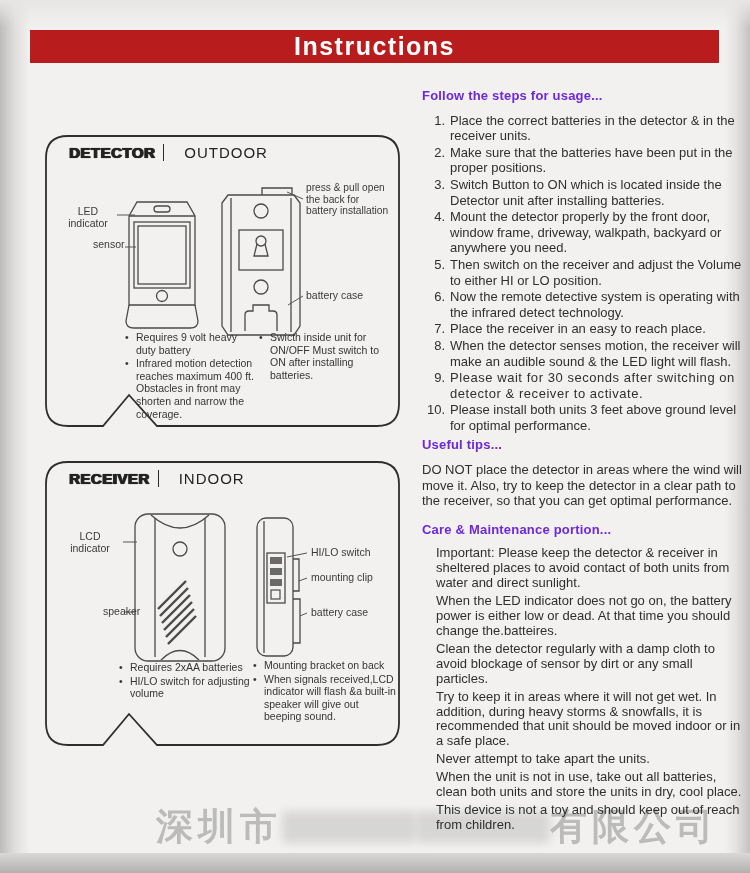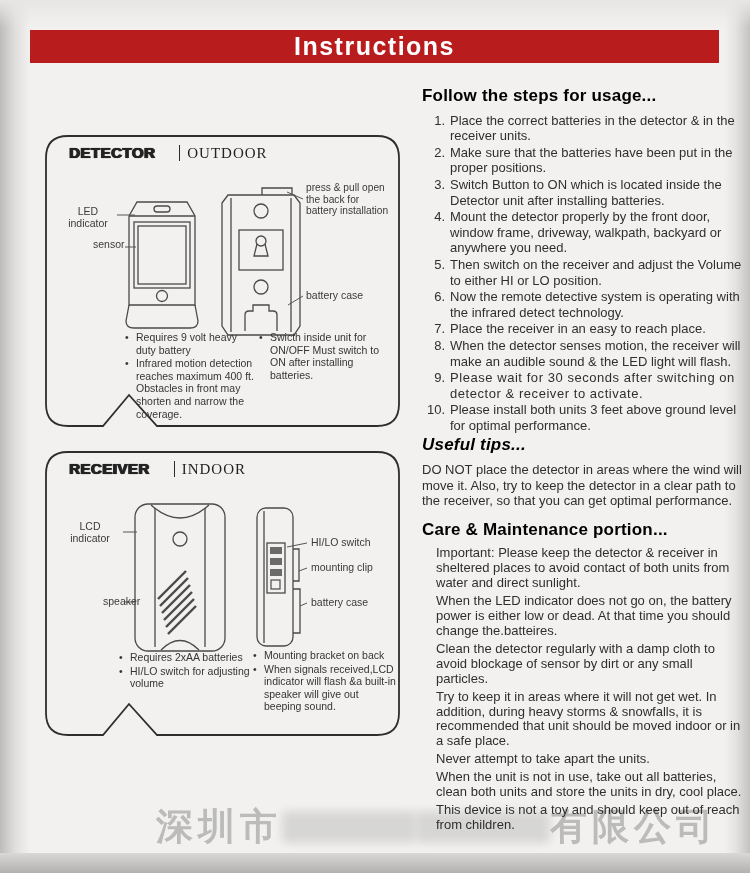--- a/index.html
+++ b/index.html
@@ -22,40 +22,40 @@
   .header-bar h1{margin:0;color:#fff;font-size:25px;font-weight:bold;
     text-align:center;line-height:33px;letter-spacing:1.5px;}
 
   
   .bubble{position:absolute;}
   .bubble svg.art{position:absolute;left:0;top:0;}
   .box-title{position:absolute;left:24px;top:9px;font-size:15px;color:#222;
     filter:blur(.2px);white-space:nowrap;}
   .t-main{font-weight:bold;letter-spacing:.5px;
     text-shadow:1px 0 0 #2b2b2b,-0.6px 0 0 #2b2b2b,0 0 1px #444;}
-  .t-sub{margin-left:24px;padding-left:7px;border-left:1.4px solid #2b2b2b;
-    letter-spacing:1px;font-weight:500;font-family:Liberation Serif, serif;}
+  .t-sub{margin-left:8px;padding-left:20px;border-left:1.4px solid #2b2b2b;
+    letter-spacing:1px;font-weight:500;}
 
   .lbl{position:absolute;font-size:10.5px;line-height:11.5px;color:#3a3a3a;}
   .lbl.r{text-align:center;}
 
   .bul-col{position:absolute;font-size:10.5px;line-height:12.6px;color:#353535;}
   .bul{display:flex;margin-bottom:1px;}
   .bul::before{content:"\2022";flex:none;width:11px;text-align:left;}
 
   
   .right-col{position:absolute;left:422px;top:88px;width:326px;z-index:2;
     font-size:13px;line-height:15.6px;color:#2f2f2f;}
-  .sec-head{font-weight:bold;font-size:17px;color:#000000;margin:0 0 9px 0;letter-spacing:.2px;}
+  .sec-head{font-weight:bold;font-size:13px;color:#6d28d9;margin:0 0 9px 0;letter-spacing:.2px;}
   .steps{margin:0 0 4px 0;}
   .step{display:flex;margin-bottom:1px;}
   .step .n{flex:none;width:23px;text-align:right;padding-right:5px;}
   .step .t{flex:1;}
   .step.sp9 .t{letter-spacing:.55px;}
-  .tips-head{margin-top:0;font-style:italic;}
+  .tips-head{margin-top:0;}
   .tips-body{margin:0 0 2px 0;}
   .care-head{margin-top:13px;}
   .care p{margin:0 0 3px 14px;line-height:14.9px;}
 
   
   .watermark{position:absolute;left:156px;top:804px;width:562px;height:46px;z-index:1;
     display:flex;align-items:center;justify-content:space-between;
     color:#8f8f8d;opacity:.55;font-size:37px;font-weight:bold;
     letter-spacing:5px;filter:blur(.7px);white-space:nowrap;}
   .wm-blur{width:150px;height:32px;border-radius:5px;background:#a5a5a3;
@@ -121,21 +121,21 @@
           <span>Infrared motion detection reaches maximum 400 ft. Obstacles in front may shorten and narrow the coverage.</span>
         </div>
     </div>
     <div class="bul-col" style="left:214px;top:196px;width:138px;">
       <div class="bul">
           <span>Swicth inside unit for ON/OFF Must switch to ON after installing batteries.</span>
         </div>
     </div>
   </div>
 
-  <div class="bubble" style="left:45px;top:451px;width:355px;height:369px;">
+  <div class="bubble" style="left:45px;top:461px;width:355px;height:369px;">
     <svg class="art" width="355" height="285" viewBox="0 0 355 285">
       <path d="M23,1 H332 Q354,1 354,23 V262 Q354,284 332,284 H112 L84,253 L58,284 H23 Q1,284 1,262 V23 Q1,1 23,1 Z" fill="none" stroke="#2e2e2e" stroke-width="1.8"></path>
       <g stroke="#4a4a4a" stroke-width="1.3" fill="none">
 
         <rect x="90" y="53" width="90" height="147" rx="13"></rect>
         <path d="M106,54 Q135,80 164,54"></path>
         <circle cx="135" cy="88" r="7"></circle>
         <line x1="110" y1="57" x2="110" y2="196"></line>
         <line x1="160" y1="57" x2="160" y2="196"></line>
         <path d="M116,199 Q135,180 154,199"></path>

